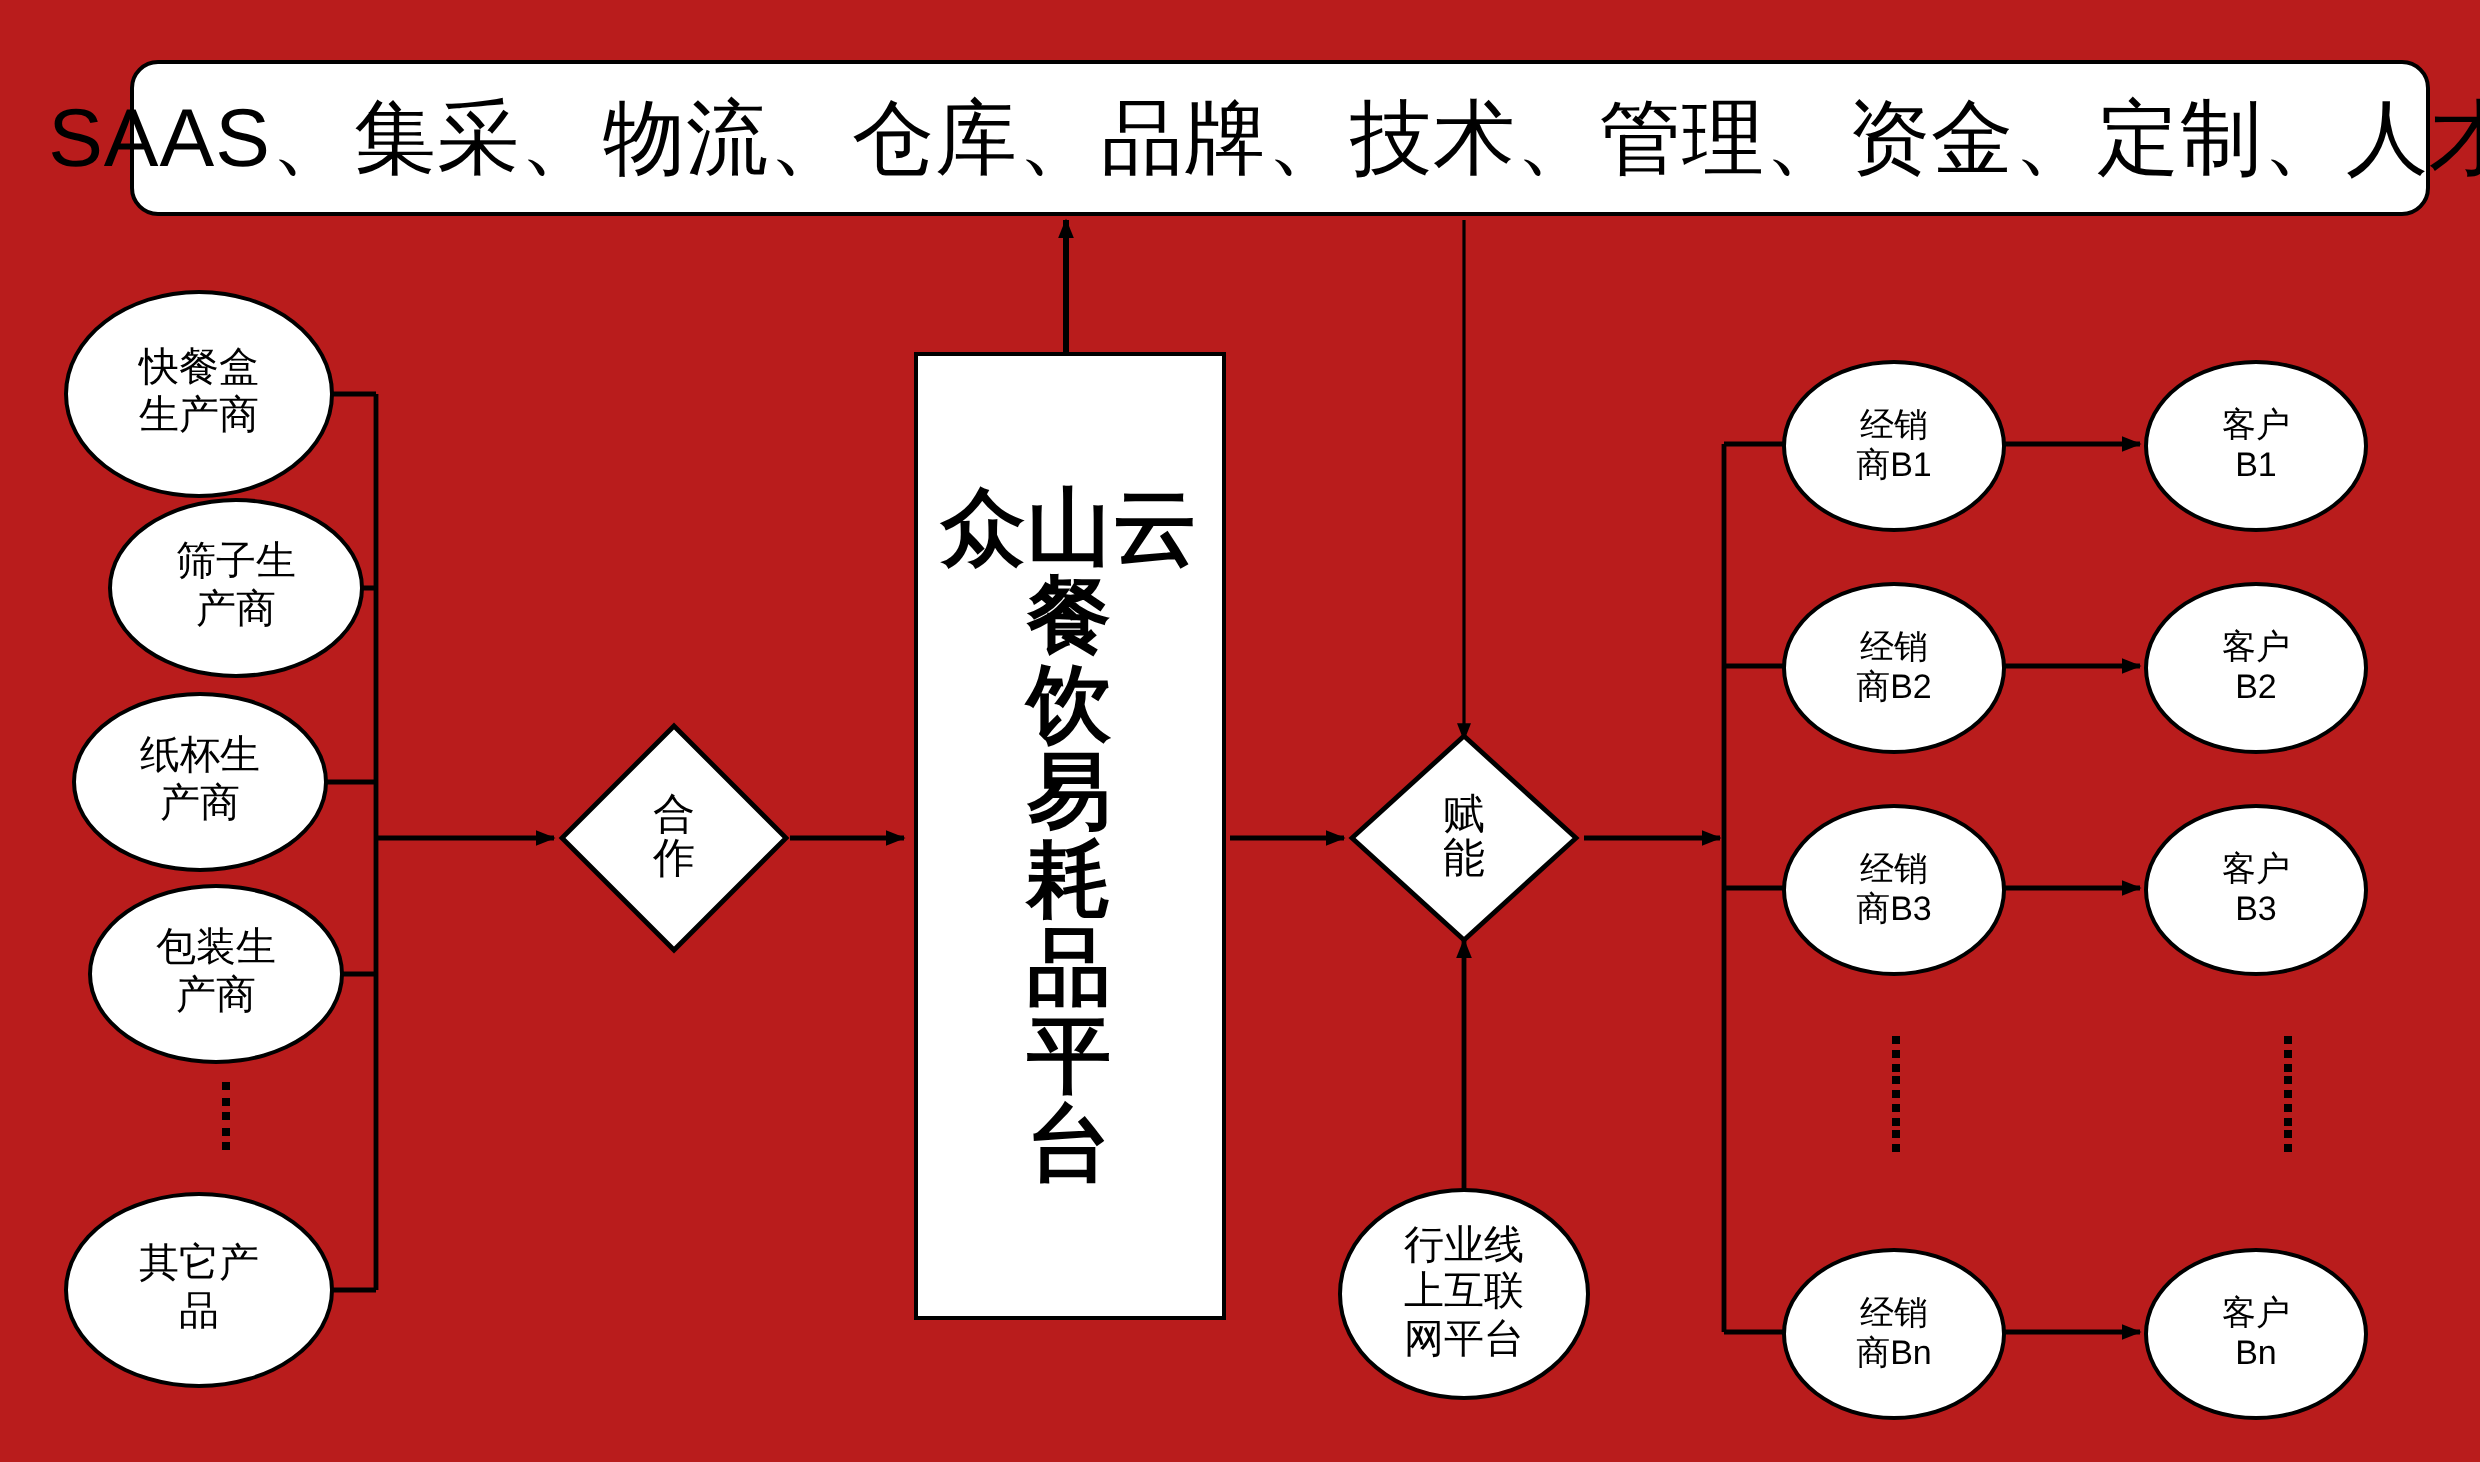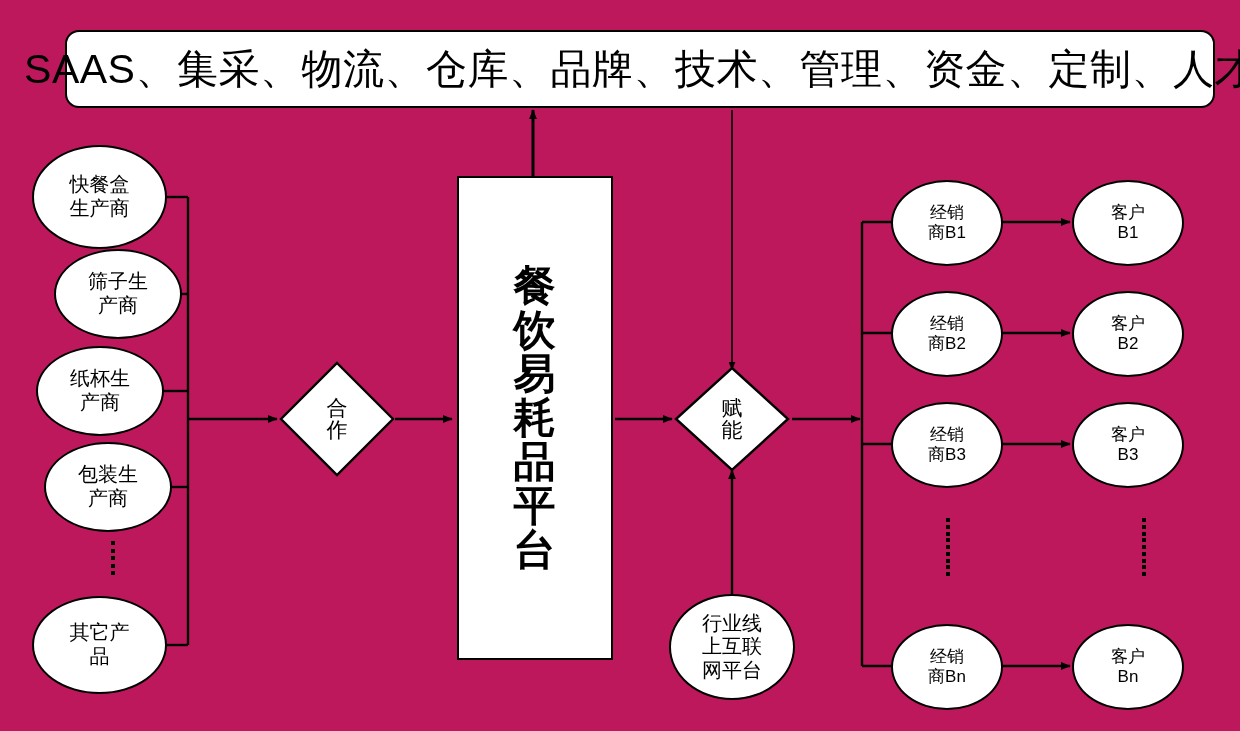--- a/index.html
+++ b/index.html
@@ -8,21 +8,21 @@
     padding: 0;
     background: #ffffff;
   }
   body {
     font-family: "Liberation Sans", "DejaVu Sans", sans-serif;
   }
   #canvas {
     position: relative;
     width: 1240px;
     height: 731px;
-    background: #be185d;
+    background: #b91c1c;
     overflow: hidden;
   }
   #wires {
     position: absolute;
     left: 0;
     top: 0;
     width: 1240px;
     height: 731px;
   }
   .node {
@@ -209,20 +209,21 @@
     <svg width="120" height="120" viewBox="0 0 120 120">
       <polygon points="60,4 116,60 60,116 4,60" fill="#ffffff" stroke="#000000" stroke-width="2.4"></polygon>
     </svg>
     <div class="diamond-label">
       <span>合</span>
       <span>作</span>
     </div>
   </div>
 
   <div class="node platform-box" style="left:457px; top:176px; width:156px; height:484px;">
+    <span class="pline">众山云</span>
     <span class="pline">餐</span>
     <span class="pline">饮</span>
     <span class="pline">易</span>
     <span class="pline">耗</span>
     <span class="pline">品</span>
     <span class="pline">平</span>
     <span class="pline">台</span>
   </div>
 
   <div class="diamond-wrap" style="left:672px; top:364px; width:120px; height:110px;">

